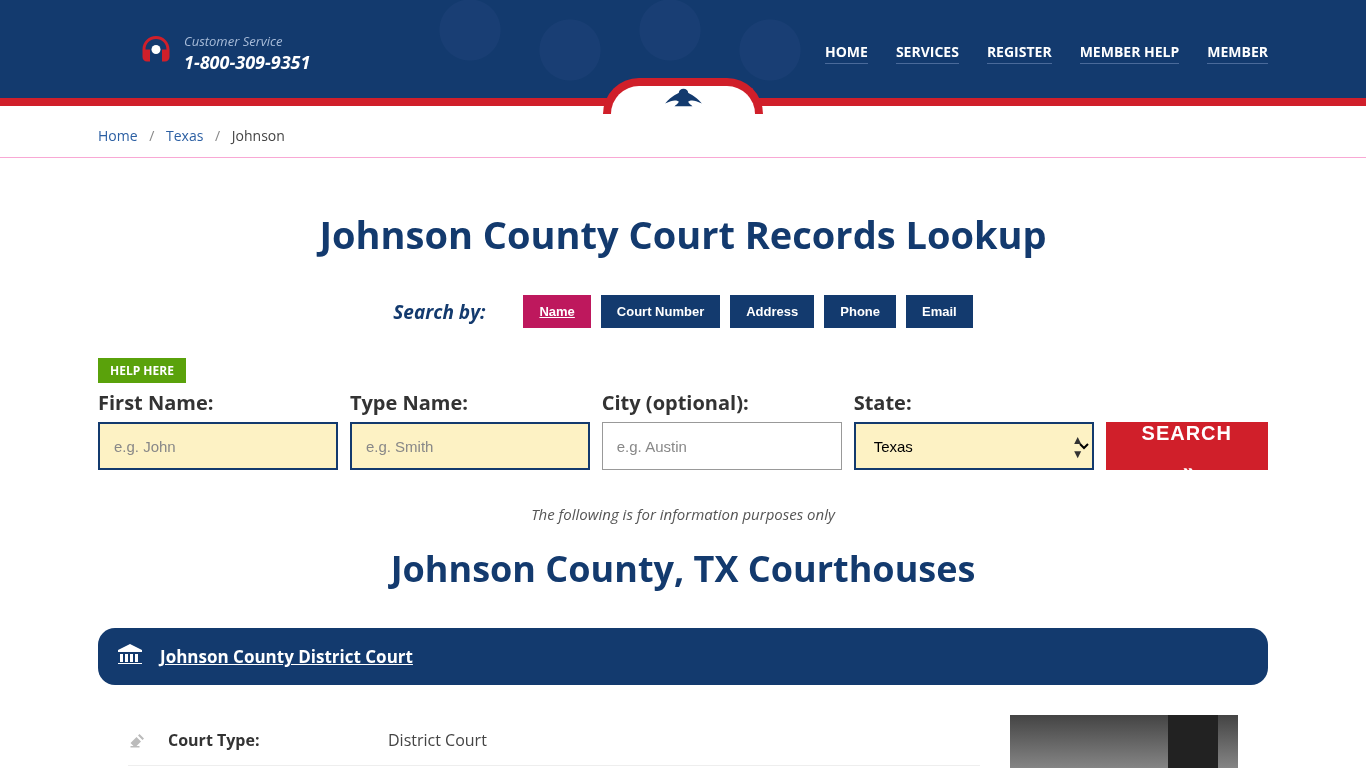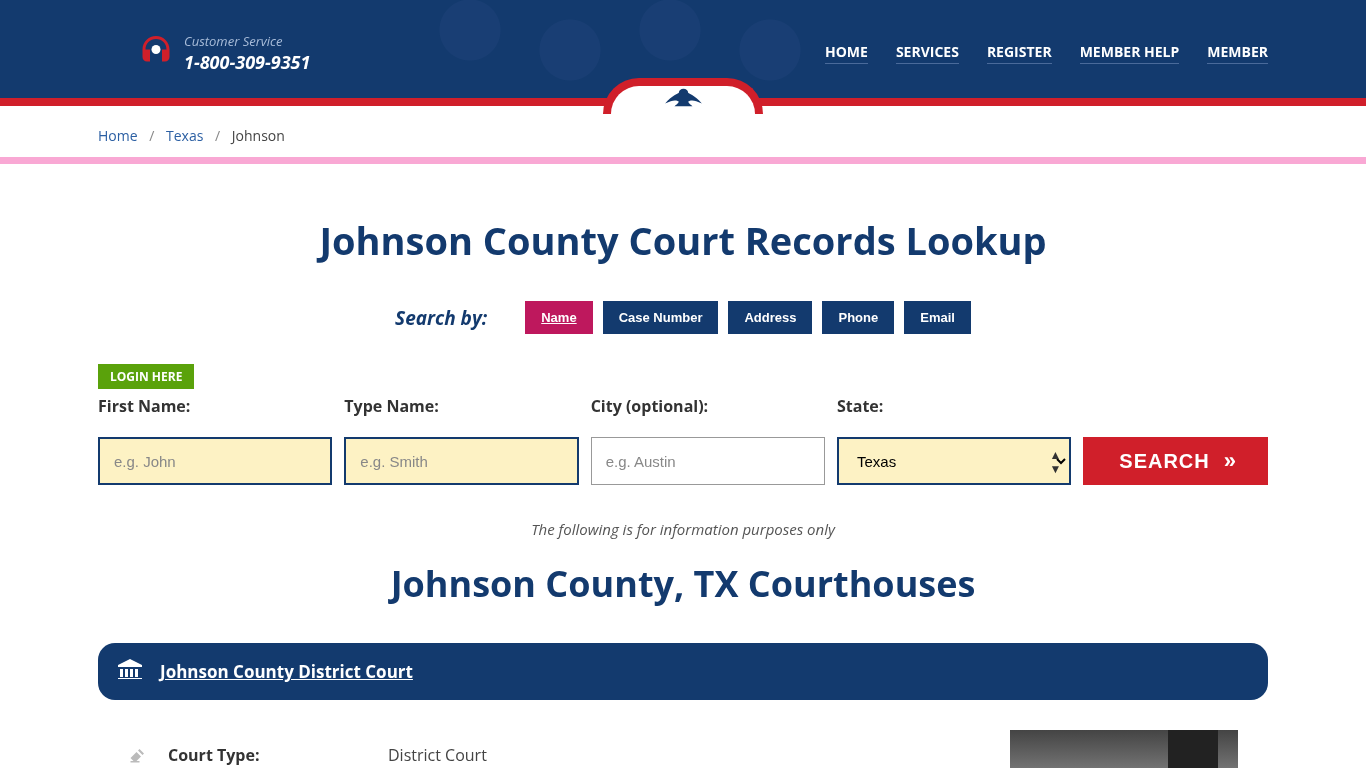--- a/index.html
+++ b/index.html
@@ -121,21 +121,21 @@
   width: 380px;
   display: flex;
   justify-content: space-between;
   color: #d01f2a;
   font-size: 8px;
   z-index: -1;
 }
 .stars-row span:nth-child(4), .stars-row span:nth-child(5), .stars-row span:nth-child(6) { visibility: hidden; }
 
 .breadcrumb-bar {
-  border-bottom: 7px solid #f9a8d4;
+  border-bottom: 1px solid #f9a8d4;
   padding: 12px 0;
 }
 .breadcrumb {
   max-width: 1170px;
   margin: 0 auto;
   font-size: 14px;
 }
 .breadcrumb a { color: #2b5fa3; text-decoration: none; }
 .breadcrumb .sep { color: #888; margin: 0 8px; }
 .breadcrumb .current { color: #444; }
@@ -187,22 +187,22 @@
 
 .form-row {
   display: grid;
   grid-template-columns: 1fr 1fr 1fr 1fr auto;
   gap: 12px;
   align-items: end;
 }
 .field label {
   display: block;
   font-weight: 700;
-  font-size: 16px;
-  margin-bottom: 20px;
+  font-size: 20px;
+  margin-bottom: 6px;
 }
 .field input, .field select {
   width: 100%;
   height: 48px;
   padding: 0 14px;
   font-size: 15px;
   border: 1px solid #999;
 }
 .field.req input, .field.req select {
   background: #fdf2c4;
@@ -228,20 +228,21 @@
   color: #fff;
   border: none;
   font-weight: 700;
   font-size: 20px;
   padding: 0 36px;
   letter-spacing: 1px;
   display: flex;
   align-items: center;
   gap: 14px;
   cursor: pointer;
+  flex-direction: column;
 }
 .search-btn .arrows { font-size: 22px; letter-spacing: -4px; }
 
 .disclaimer {
   text-align: center;
   font-style: italic;
   color: #555;
   font-size: 15px;
   margin: 34px 0 20px;
 }
@@ -374,29 +375,29 @@
   </div>
 </div>
 
 <div class="container">
   <h1 class="page-title">Johnson County Court Records Lookup</h1>
 
   <div class="search-by-row">
     <span class="search-by-label">Search by:</span>
     <div class="tabs">
       <button class="tab active">Name</button>
-      <button class="tab">Case Number</button>
+      <button class="tab">Court Number</button>
       <button class="tab">Address</button>
       <button class="tab">Phone</button>
       <button class="tab">Email</button>
     </div>
   </div>
 
   <div>
-    <span class="start-here">LOGIN HERE</span>
+    <span class="start-here">HELP HERE</span>
   </div>
 
   <div class="form-row">
     <div class="field req">
       <label>First Name:</label>
       <input type="text" placeholder="e.g. John" style="">
     </div>
     <div class="field req">
       <label>Type Name:</label>
       <input type="text" placeholder="e.g. Smith" style="">

